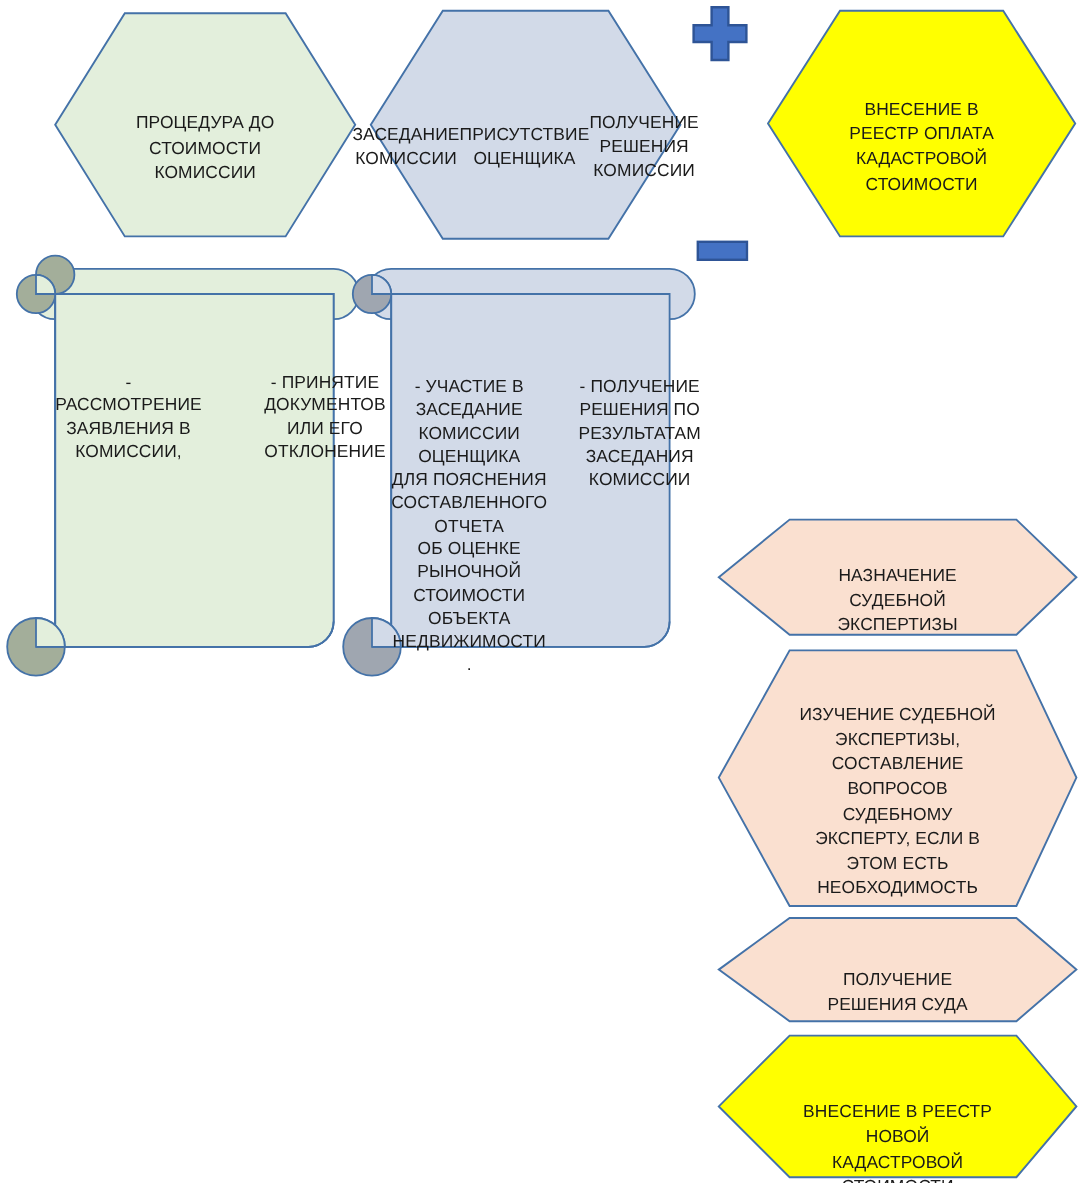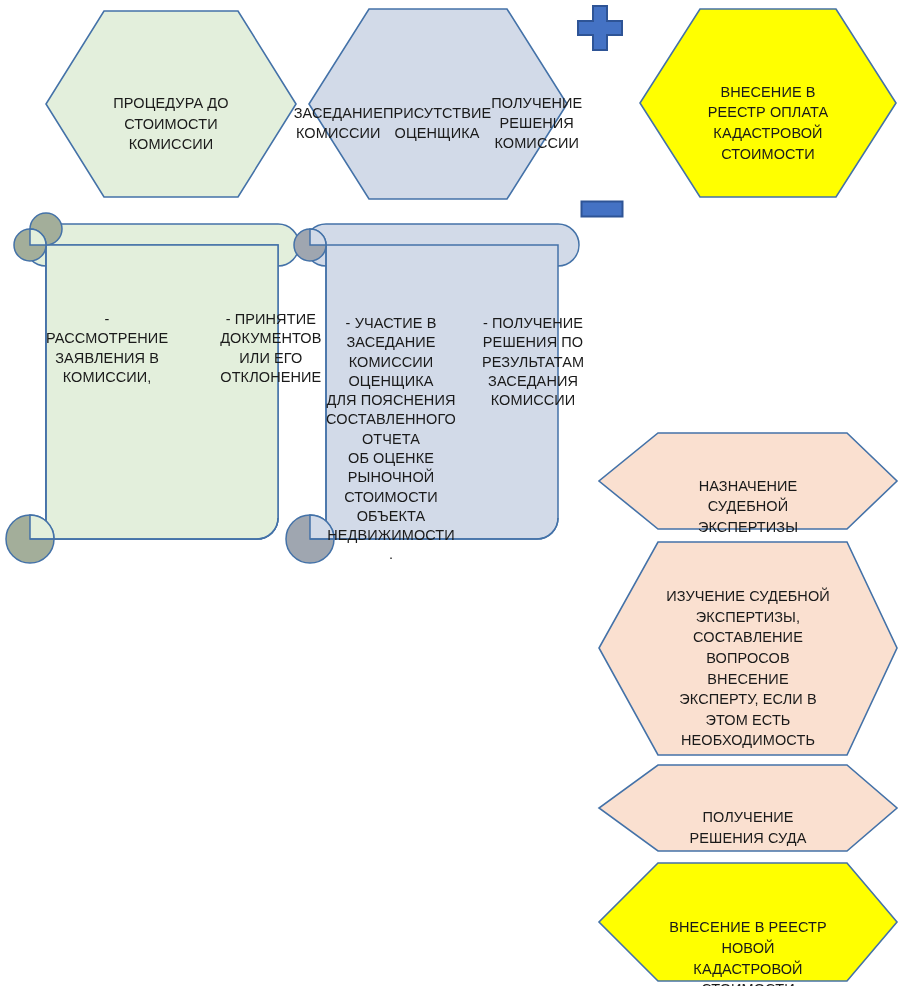--- a/index.html
+++ b/index.html
@@ -166,38 +166,38 @@
 СТОИМОСТИ ОБЪЕКТА
 НЕДВИЖИМОСТИ
 .</span>
       <span class="grp-line">- ПОЛУЧЕНИЕ РЕШЕНИЯ ПО
 РЕЗУЛЬТАТАМ ЗАСЕДАНИЯ
 КОМИССИИ</span>
     </div>
   </div>
 
 
-  <div class="node" style="left:598px; top:432px; width:300px; height:109px;">
+  <div class="node" style="left:598px; top:432px; width:300px; height:98px;">
     <svg width="300" height="98" viewBox="0 0 300 98">
       <polygon points="60,1 249,1 299,49 249,97 60,97 1,49" fill="#FAE0D0" stroke="#4472A8" stroke-width="1.6"></polygon>
     </svg>
     <div class="label hex-label">НАЗНАЧЕНИЕ
 СУДЕБНОЙ
 ЭКСПЕРТИЗЫ</div>
   </div>
 
   <div class="node" style="left:598px; top:541px; width:300px; height:215px;">
     <svg width="300" height="215" viewBox="0 0 300 215">
       <polygon points="60,1 249,1 299,107 249,214 60,214 1,107" fill="#FAE0D0" stroke="#4472A8" stroke-width="1.6"></polygon>
     </svg>
     <div class="label hex-label">ИЗУЧЕНИЕ СУДЕБНОЙ
 ЭКСПЕРТИЗЫ,
 СОСТАВЛЕНИЕ
 ВОПРОСОВ
-ВНЕСЕНИЕ
+СУДЕБНОМУ
 ЭКСПЕРТУ, ЕСЛИ В
 ЭТОМ ЕСТЬ
 НЕОБХОДИМОСТЬ</div>
   </div>
 
   <div class="node" style="left:598px; top:764px; width:300px; height:88px;">
     <svg width="300" height="88" viewBox="0 0 300 88">
       <polygon points="60,1 249,1 299,44 249,87 60,87 1,44" fill="#FAE0D0" stroke="#4472A8" stroke-width="1.6"></polygon>
     </svg>
     <div class="label hex-label">ПОЛУЧЕНИЕ

